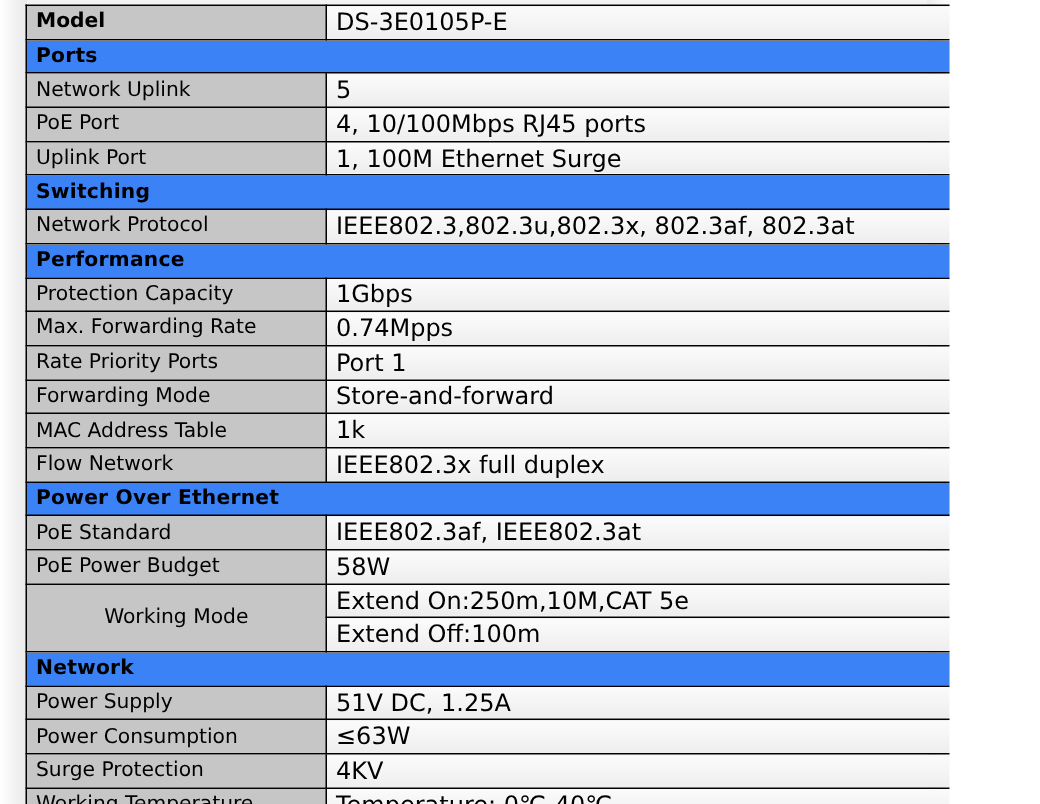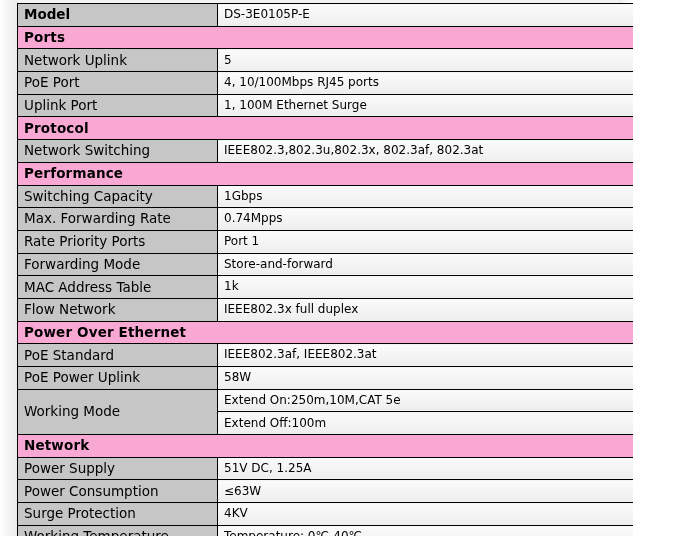--- a/index.html
+++ b/index.html
@@ -59,43 +59,44 @@
     vertical-align: middle;
     white-space: nowrap;
     overflow: hidden;
   }
   
   col.c-label { width: 200px; }
   col.c-value { width: 461px; }
 
   
   td.section {
-    background: #f9a8d4;
+    background: #3b82f6;
     font-weight: bold;
     font-size: 13.5px;
     letter-spacing: 0.15px;
     padding-left: 8px;
   }
   
   td.label {
     background: #c6c6c6;
     padding-left: 8px;
     font-size: 13.5px;
   }
   td.label.bold {
     font-weight: bold;
   }
   
   td.value {
     background: linear-gradient(to bottom, #fbfbfb 0%, #f4f4f4 55%, #ededed 100%);
     padding-left: 7px;
-    font-size: 12px;
+    font-size: 16px;
   }
   td.label.rowspan2 {
     vertical-align: middle;
+    text-align: center;
   }
 </style>
 </head>
 <body>
 
 <div id="page">
 
   <div id="bg-top"></div>
   <div id="bg-left"></div>
   <div id="bg-right"></div>
@@ -119,31 +120,31 @@
         </tr>
         <tr>
           <td class="label">PoE Port</td>
           <td class="value">4, 10/100Mbps RJ45 ports</td>
         </tr>
         <tr>
           <td class="label">Uplink Port</td>
           <td class="value">1, 100M Ethernet Surge</td>
         </tr>
         <tr>
-          <td class="section" colspan="2">Protocol</td>
-        </tr>
-        <tr>
-          <td class="label">Network Switching</td>
+          <td class="section" colspan="2">Switching</td>
+        </tr>
+        <tr>
+          <td class="label">Network Protocol</td>
           <td class="value">IEEE802.3,802.3u,802.3x, 802.3af, 802.3at</td>
         </tr>
         <tr>
           <td class="section" colspan="2">Performance</td>
         </tr>
         <tr>
-          <td class="label">Switching Capacity</td>
+          <td class="label">Protection Capacity</td>
           <td class="value">1Gbps</td>
         </tr>
         <tr>
           <td class="label">Max. Forwarding Rate</td>
           <td class="value">0.74Mpps</td>
         </tr>
         <tr>
           <td class="label">Rate Priority Ports</td>
           <td class="value">Port 1</td>
         </tr>
@@ -160,21 +161,21 @@
           <td class="value">IEEE802.3x full duplex</td>
         </tr>
         <tr>
           <td class="section" colspan="2">Power Over Ethernet</td>
         </tr>
         <tr>
           <td class="label">PoE Standard</td>
           <td class="value">IEEE802.3af, IEEE802.3at</td>
         </tr>
         <tr>
-          <td class="label">PoE Power Uplink</td>
+          <td class="label">PoE Power Budget</td>
           <td class="value">58W</td>
         </tr>
         <tr>
           <td class="label rowspan2" rowspan="2">Working Mode</td>
           <td class="value">Extend On:250m,10M,CAT 5e</td>
         </tr>
         <tr>
           <td class="value">Extend Off:100m</td>
         </tr>
         <tr>

